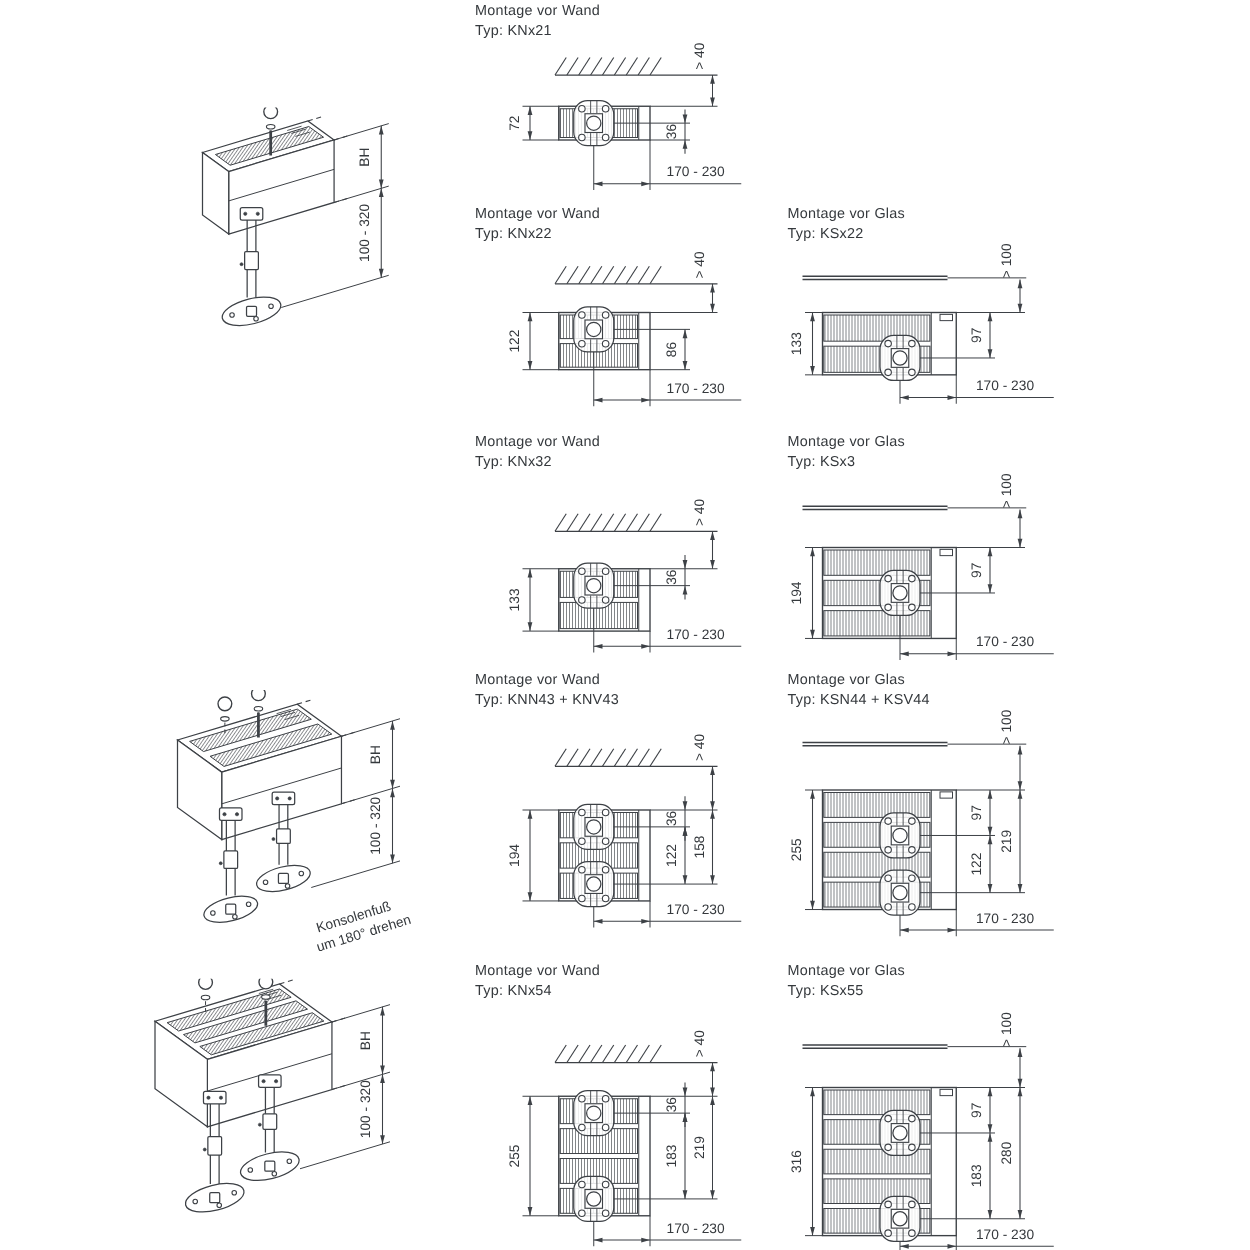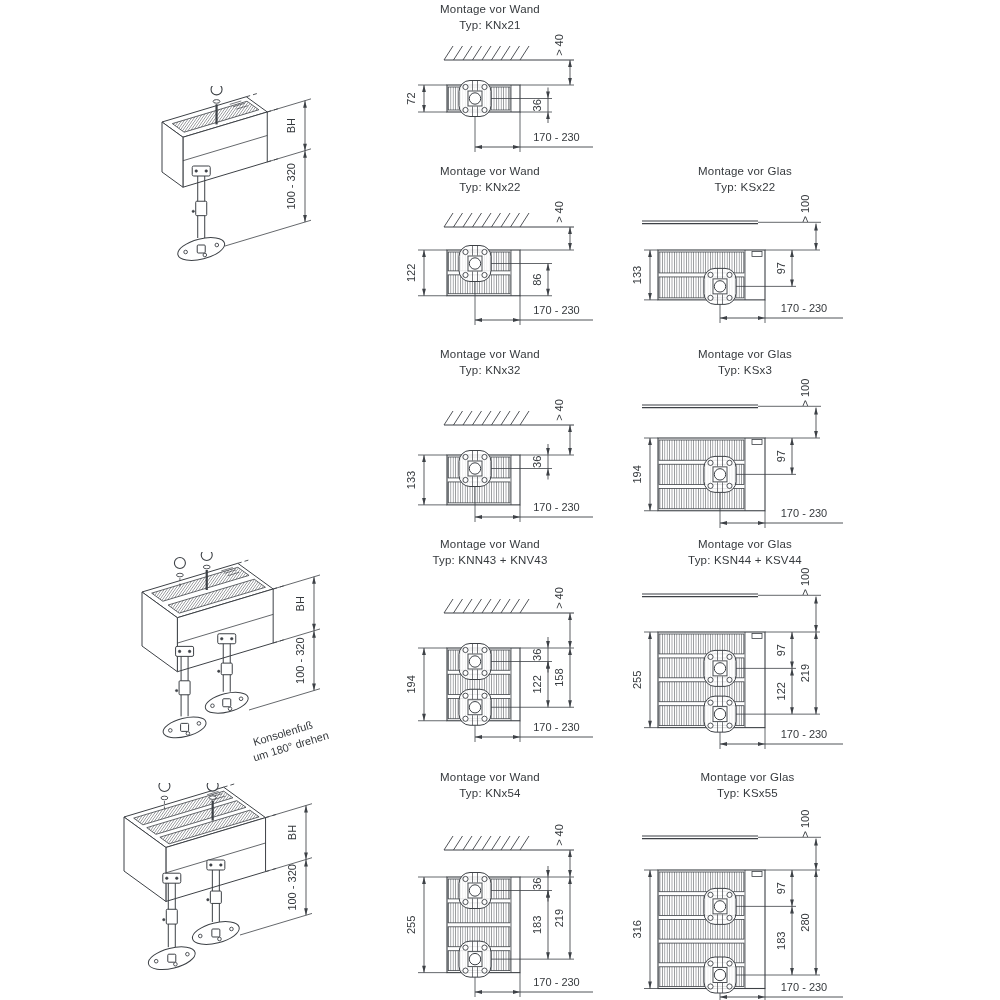--- a/index.html
+++ b/index.html
@@ -1,20 +1,20 @@
 <!DOCTYPE html>
 <html><head>
 <meta charset="utf-8">
 <style>
   html,body{margin:0;padding:0;background:#fff;}
   .canvas{position:relative;width:1000px;height:1000px;background:#ffffff;overflow:hidden;
           font-family:"Liberation Sans",sans-serif;}
   .cell{position:absolute;}
   .cell svg{position:absolute;left:0;top:0;overflow:hidden;font-family:"Liberation Sans",sans-serif;}
-  .sec-title{position:absolute;left:0;right:0;text-align:center;font-size:11.5px;
+  .sec-title{position:absolute;left:0;right:0;text-align:left;font-size:11.5px;
              color:#35393d;letter-spacing:.2px;white-space:nowrap;}
   .t1{top:3px}.t2{top:19px}
 </style>
 </head>
 <body>
 
 <div class="canvas">
 
   <div class="cell" id="iso0" style="left:140px;top:86px;width:190px;height:212px">
     <svg id="isosvg0" width="190" height="212" viewBox="0 0 190 212">

